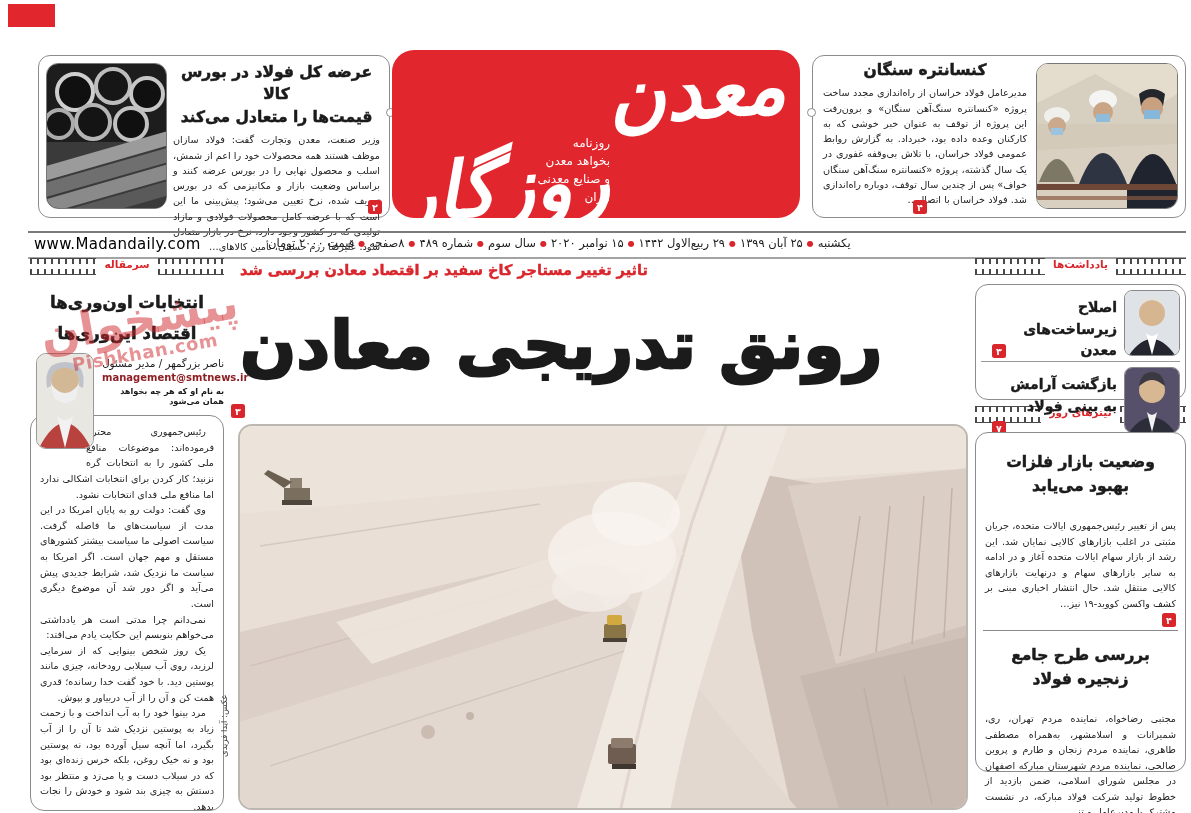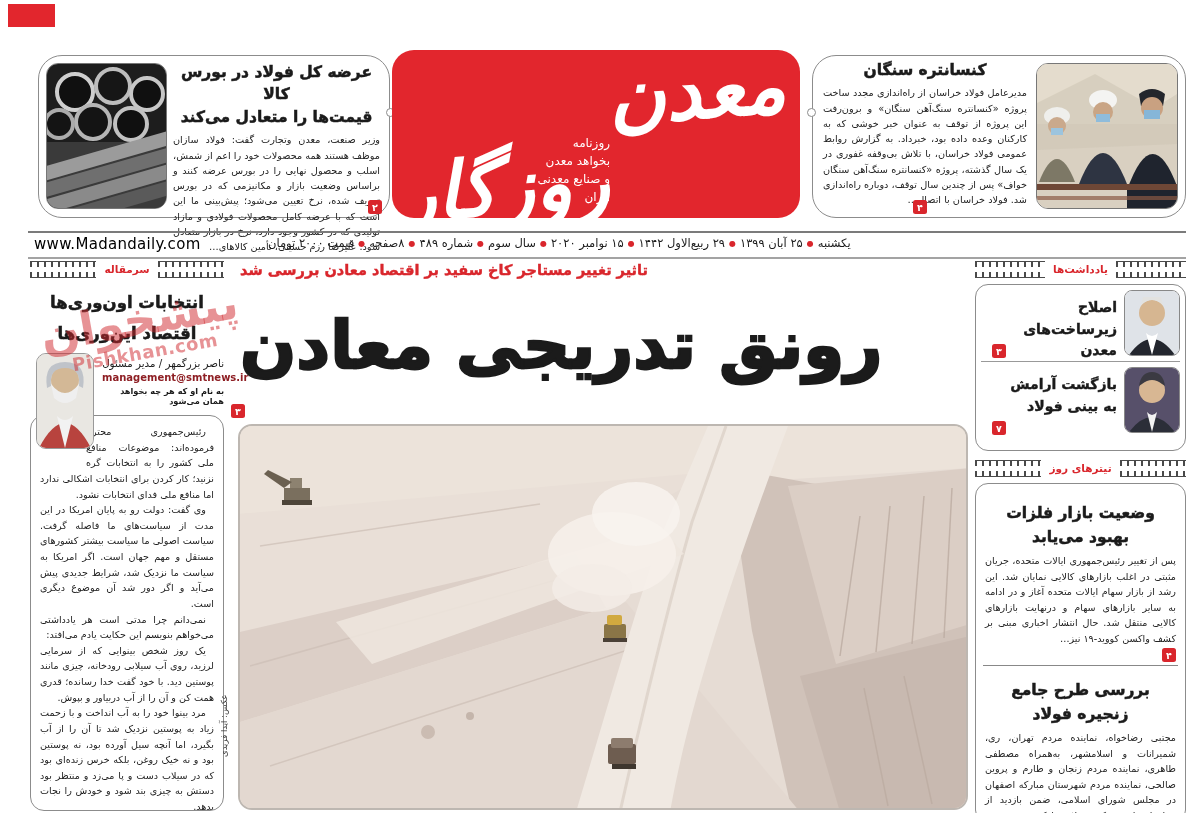--- a/index.html
+++ b/index.html
@@ -4,21 +4,21 @@
 <style>
   :root{ --red:#d9262c; --brand:#e2262d; --ink:#1b1b1b; --line:#8c8c8c; }
   *{margin:0;padding:0;box-sizing:border-box}
   html,body{width:1191px;height:813px;background:#fff;overflow:hidden}
   body{font-family:"DejaVu Sans",sans-serif;color:var(--ink);position:relative}
   .fa{direction:rtl}
   .page{position:absolute;inset:0;background:#fff}
 
   .corner-mark{position:absolute;left:8px;top:4px;width:47px;height:23px;background:var(--brand)}
 
-  .box{position:absolute;border:1.5px solid var(--line);border-radius:24px;background:#fff}
+  .box{position:absolute;border:1.5px solid var(--line);border-radius:12px;background:#fff}
   .ring{position:absolute;width:9px;height:9px;border:1.5px solid var(--line);border-radius:50%;background:#fff}
 
   
   .tl{left:38px;top:55px;width:352px;height:163px}
   .tl .photo{position:absolute;left:7px;top:7px;width:121px;height:146px;border-radius:12px;overflow:hidden;border:1px solid #777}
   .tl .txt{position:absolute;left:134px;right:9px;top:5px;bottom:4px}
   .head15{font-size:15.5px;font-weight:bold;text-align:center;line-height:1.45;-webkit-text-stroke:.5px var(--ink)}
   .body10{font-size:9.7px;line-height:1.57;text-align:justify;color:#222;margin-top:4px}
   .badge{display:inline-flex;align-items:center;justify-content:center;width:14px;height:14px;background:var(--red);color:#fff;font-size:9.5px;font-weight:bold;border-radius:2.5px}
   .tl .badge{position:absolute;right:7px;bottom:3px}
@@ -38,21 +38,21 @@
   .tr .badge{position:absolute;left:100px;bottom:3px}
   .tr .ring{left:-6px;top:52px}
 
   
   .dateband{position:absolute;left:28px;top:231px;width:1158px;height:28px;border-top:2px solid #7b7b7b;border-bottom:2px solid #a3a3a3}
   .site{position:absolute;left:6px;top:2px;font-size:15px;letter-spacing:.3px;color:#000}
   .dates{position:absolute;left:240px;right:150px;top:3px;text-align:left;font-size:11.5px;font-weight:normal;direction:rtl;white-space:nowrap}
   .dates .dot{color:var(--red);font-size:8px;margin:0 4px;vertical-align:1px}
 
   
-  .filmstrip{display:flex;align-items:center;height:22px}
+  .filmstrip{display:flex;height:22px}
   .filmstrip .strip{flex:1;height:17px;border-top:1px solid #4a4a4a;border-bottom:1px solid #4a4a4a;
     background-image:repeating-linear-gradient(90deg,#4a4a4a 0 2px,transparent 2px 7px),repeating-linear-gradient(90deg,#4a4a4a 0 2px,transparent 2px 7px);
     background-size:100% 5px,100% 5px;background-position:left top,left bottom;background-repeat:repeat-x}
   .filmstrip .lbl{color:var(--red);font-size:10.5px;font-weight:bold;padding:0 8px;white-space:nowrap}
 
   
   .editorial{position:absolute;left:30px;top:258px;width:194px}
   .ed-head{font-size:16.5px;font-weight:bold;text-align:center;line-height:1.85;margin-top:8px;-webkit-text-stroke:.5px var(--ink)}
   .ed-author{position:relative;height:60px;margin-top:4px}
   .ed-portrait{position:absolute;left:6px;top:0;width:58px;height:96px;border:1px solid #999;border-radius:10px;overflow:hidden;z-index:3;background:#eceae6}
@@ -70,29 +70,29 @@
   
   .kicker{position:absolute;left:240px;top:262px;width:728px;text-align:left;color:var(--red);font-size:14.5px;font-weight:bold;-webkit-text-stroke:.4px var(--red)}
   .lead-h{position:absolute;left:240px;top:282px;width:728px;height:134px;text-align:left;font-size:66px;font-weight:bold;line-height:128px;-webkit-text-stroke:2.4px var(--ink);letter-spacing:-1px}
   .lead-badge{position:absolute;left:231px;top:404px}
   .lead-photo{position:absolute;left:238px;top:424px;width:730px;height:386px;border:2px solid #bdb7b1;border-radius:14px;overflow:hidden;background:#e6dcd4}
   .credit{position:absolute;left:219px;top:694px;height:112px;writing-mode:vertical-rl;transform:rotate(180deg);font-size:8.5px;color:#3a3a3a;letter-spacing:1px}
 
   
   .sidebar{position:absolute;left:975px;top:258px;width:211px}
   .nbox{border:1.5px solid var(--line);border-radius:13px;margin-top:4px;position:relative;background:#fff}
-  .notes{height:167px}
+  .notes{height:116px}
   .note{position:relative;height:76px}
   .note .nphoto{position:absolute;right:5px;top:5px;width:56px;height:66px;border-radius:8px;overflow:hidden;border:1px solid #888}
   .note .ntitle{position:absolute;left:8px;right:68px;top:12px;font-size:14px;font-weight:bold;line-height:1.55;text-align:right;-webkit-text-stroke:.4px var(--ink)}
   .note .badge{position:absolute;left:16px;bottom:3px}
   .nsep{border-top:1.5px solid #999;margin:0 5px}
   .heads{height:340px;padding:5px 9px 4px}
   .h-title{font-size:15.5px;font-weight:bold;text-align:center;line-height:1.55;-webkit-text-stroke:.5px var(--ink);margin-top:12px}
-  .h-body{font-size:9.6px;line-height:1.62;text-align:justify;margin-top:4px;color:#222}
+  .h-body{font-size:9.6px;line-height:1.62;text-align:justify;margin-top:20px;color:#222}
   .badge-row{display:flex;justify-content:flex-start;margin:2px 0 3px}
   .hsep{border-top:1.5px solid #888;margin:2px -2px 4px}
   .blk{display:block}
 </style>
 </head>
 <body>
 
 <div class="page">
 
   <div class="corner-mark"></div>

